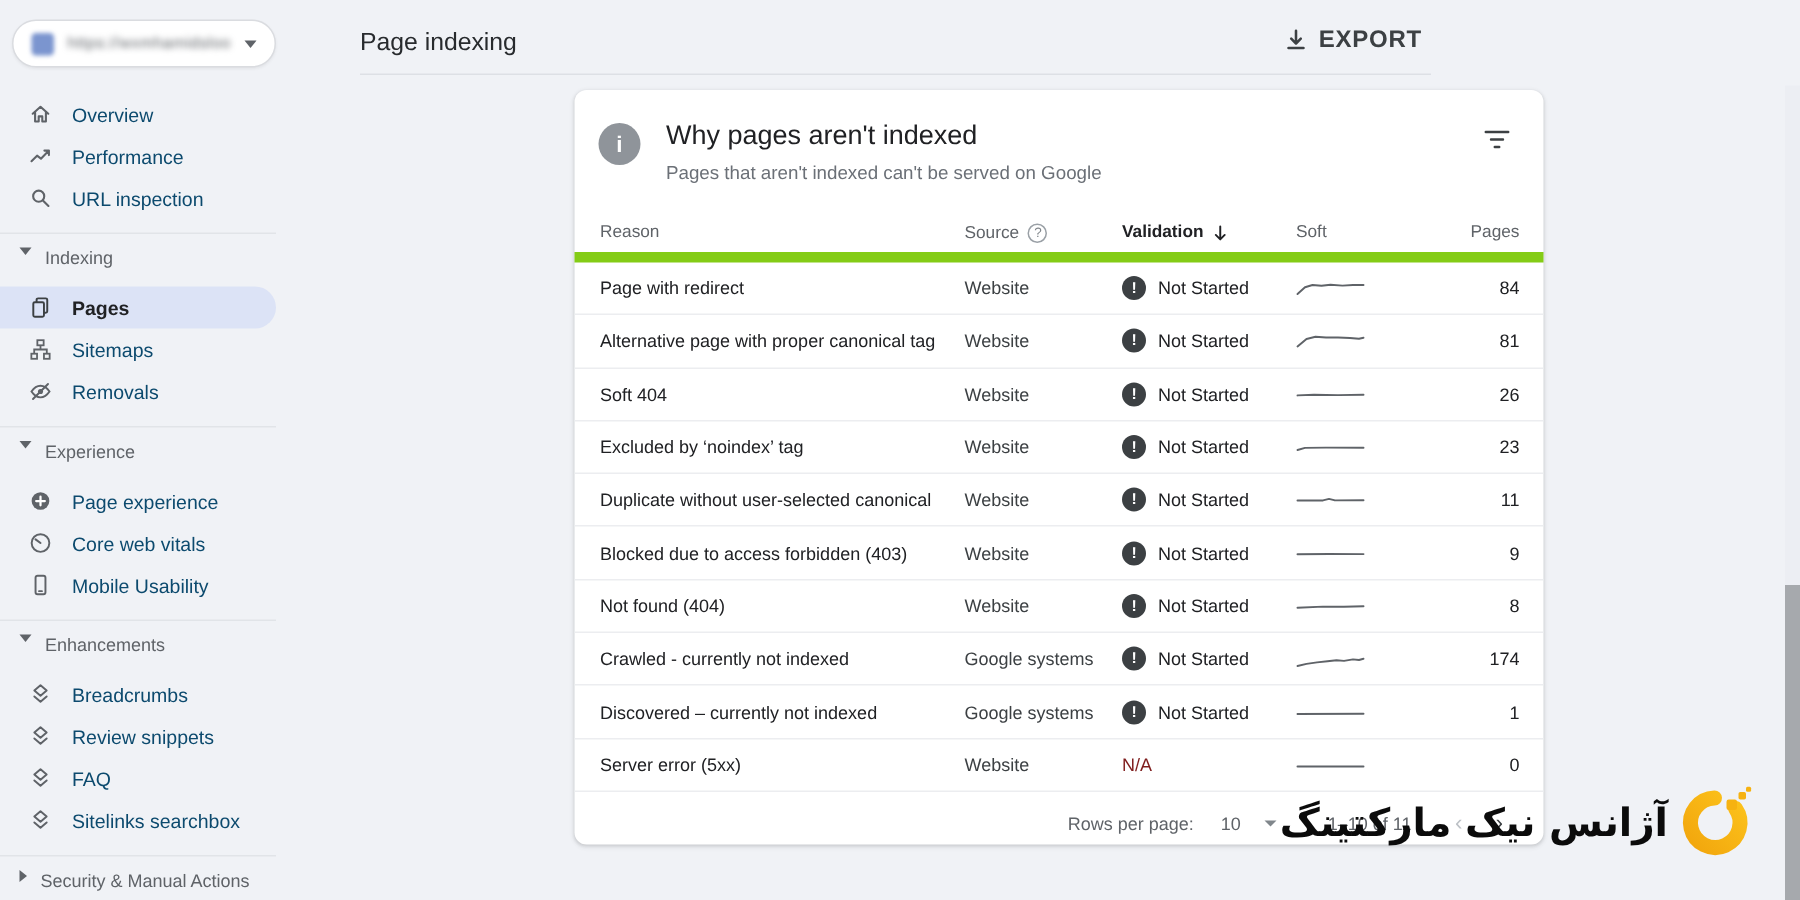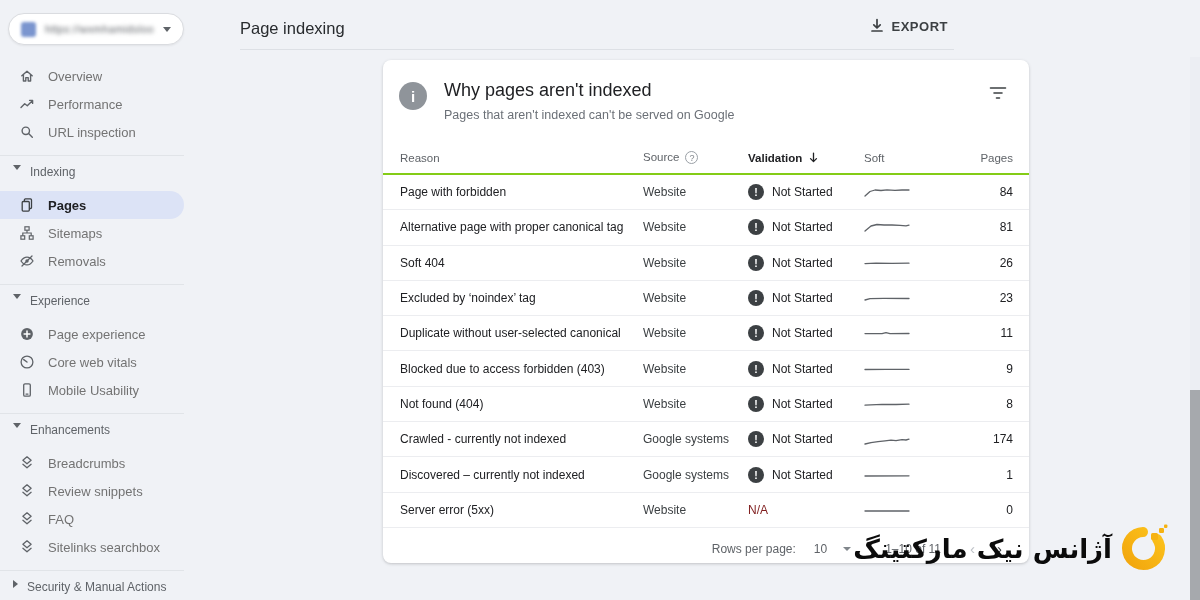--- a/index.html
+++ b/index.html
@@ -18,25 +18,25 @@
     position:absolute; top:13px; left:8px; width:176px; height:32px;
     background:#fff; border:1px solid #dadce0; border-radius:16px;
     display:flex; align-items:center; padding:0 12px; gap:9px;
     box-shadow:0 1px 2px rgba(60,64,67,.08); cursor:pointer;
   }
   .favicon { width:15px; height:15px; border-radius:3px; background:#7b95cf; filter:blur(1.5px); flex:none; }
   .property-url { flex:1; font-size:10.5px; color:#5f6368; letter-spacing:.4px; filter:blur(2.2px); white-space:nowrap; overflow:hidden; }
   .caret-down { width:0; height:0; border-left:4.5px solid transparent; border-right:4.5px solid transparent; border-top:5px solid #5f6368; flex:none; }
   .page-title { position:absolute; top:19px; left:240px; font-size:16.5px; color:#282b2e; }
   .export-button { position:absolute; top:18px; right:16px; display:flex; align-items:center; gap:7px; cursor:pointer; }
-  .export-label { font-size:13px; font-weight:bold; letter-spacing:.5px; color:#3c4043; }
+  .export-label { font-size:16px; font-weight:bold; letter-spacing:.5px; color:#3c4043; }
 
   
   .sidebar { position:absolute; top:57px; left:0; width:184px; padding-top:5px; }
-  .side-item { height:28px; display:flex; align-items:center; padding-left:19px; gap:13px; font-size:13px; color:#737373; cursor:pointer; }
+  .side-item { height:28px; display:flex; align-items:center; padding-left:19px; gap:13px; font-size:13px; color:#0c4a6e; cursor:pointer; }
   .side-item .icon16 { flex:none; }
   .side-item.selected { background:#dce3f6; border-radius:0 15px 15px 0; font-weight:bold; color:#202124; }
   .side-divider { height:1px; background:#e1e4e8; margin:9px 0; }
   .section-label { height:26px; display:flex; align-items:flex-start; padding-left:13px; gap:9px; font-size:12px; color:#5f6368; cursor:pointer; }
   .tri-down { width:0; height:0; border-left:4px solid transparent; border-right:4px solid transparent; border-top:5px solid #5f6368; }
   .tri-right { width:0; height:0; border-top:4px solid transparent; border-bottom:4px solid transparent; border-left:5px solid #5f6368; }
   .icon16 { width:16px; height:16px; }
 
   
   .card {
@@ -51,21 +51,21 @@
   .card-subtitle { font-size:12.5px; color:#6b7077; margin-top:7px; }
   .filter-button { position:absolute; top:25px; right:22px; cursor:pointer; }
 
   
   .trow { display:flex; align-items:center; }
   .col-reason { flex:1; padding-left:17px; }
   .col-source { width:105px; flex:none; }
   .col-validation { width:116px; flex:none; display:flex; align-items:center; gap:8px; }
   .col-trend { width:92px; flex:none; }
   .col-pages { width:73px; flex:none; text-align:right; padding-right:16px; }
-  .table-head { height:33px; margin-top:14px; border-bottom:2px solid #84cc16; font-size:11.5px; color:#5f6368; }
+  .table-head { height:33px; margin-top:14px; border-bottom:7px solid #84cc16; font-size:11.5px; color:#5f6368; }
   .table-head .col-validation { font-weight:bold; color:#202124; gap:5px; }
   .help-circle { width:13px; height:13px; border:1.2px solid #9aa0a6; border-radius:50%; color:#80868b;
     font-size:9px; display:inline-flex; align-items:center; justify-content:center; margin-left:6px; }
   .table-body .trow { height:35.3px; border-bottom:1px solid #ecedf0; }
   .cell-reason { font-size:12px; color:#202124; }
   .cell-source { font-size:12px; color:#3c4043; }
   .excl-icon { width:16px; height:16px; border-radius:50%; background:#3c4043; color:#fff;
     display:inline-flex; align-items:center; justify-content:center; font-size:10.5px; font-weight:bold; flex:none; }
   .cell-validation-label { font-size:12px; color:#202124; }
   .cell-validation-label.na { color:#7f1d1d; }
@@ -269,21 +269,21 @@
       <svg width="13" height="13" viewBox="0 0 14 14">
         <path d="M7 2.2 V11 M3.8 8.2 L7 11.4 L10.2 8.2" stroke="#202124" stroke-width="1.4" fill="none" stroke-linecap="round" stroke-linejoin="round"></path>
       </svg>
     </div>
     <div class="col-trend">Soft</div>
     <div class="col-pages">Pages</div>
   </div>
 
   <div class="table-body">
     <div class="trow">
-      <div class="col-reason cell-reason">Page with forbidden</div>
+      <div class="col-reason cell-reason">Page with redirect</div>
       <div class="col-source cell-source">Website</div>
       <div class="col-validation">
         <span class="excl-icon">!</span>
         <span class="cell-validation-label">Not Started</span>
       </div>
       <div class="col-trend">
         <svg class="sparkline" width="46" height="14" viewBox="0 0 46 14">
           <polyline points="1,11 6,6.5 11,5 17,5.5 23,4.8 31,5.4 38,5 45,5" fill="none" stroke="#5f6368" stroke-width="1.3" stroke-linecap="round" stroke-linejoin="round"></polyline>
         </svg>
       </div>

